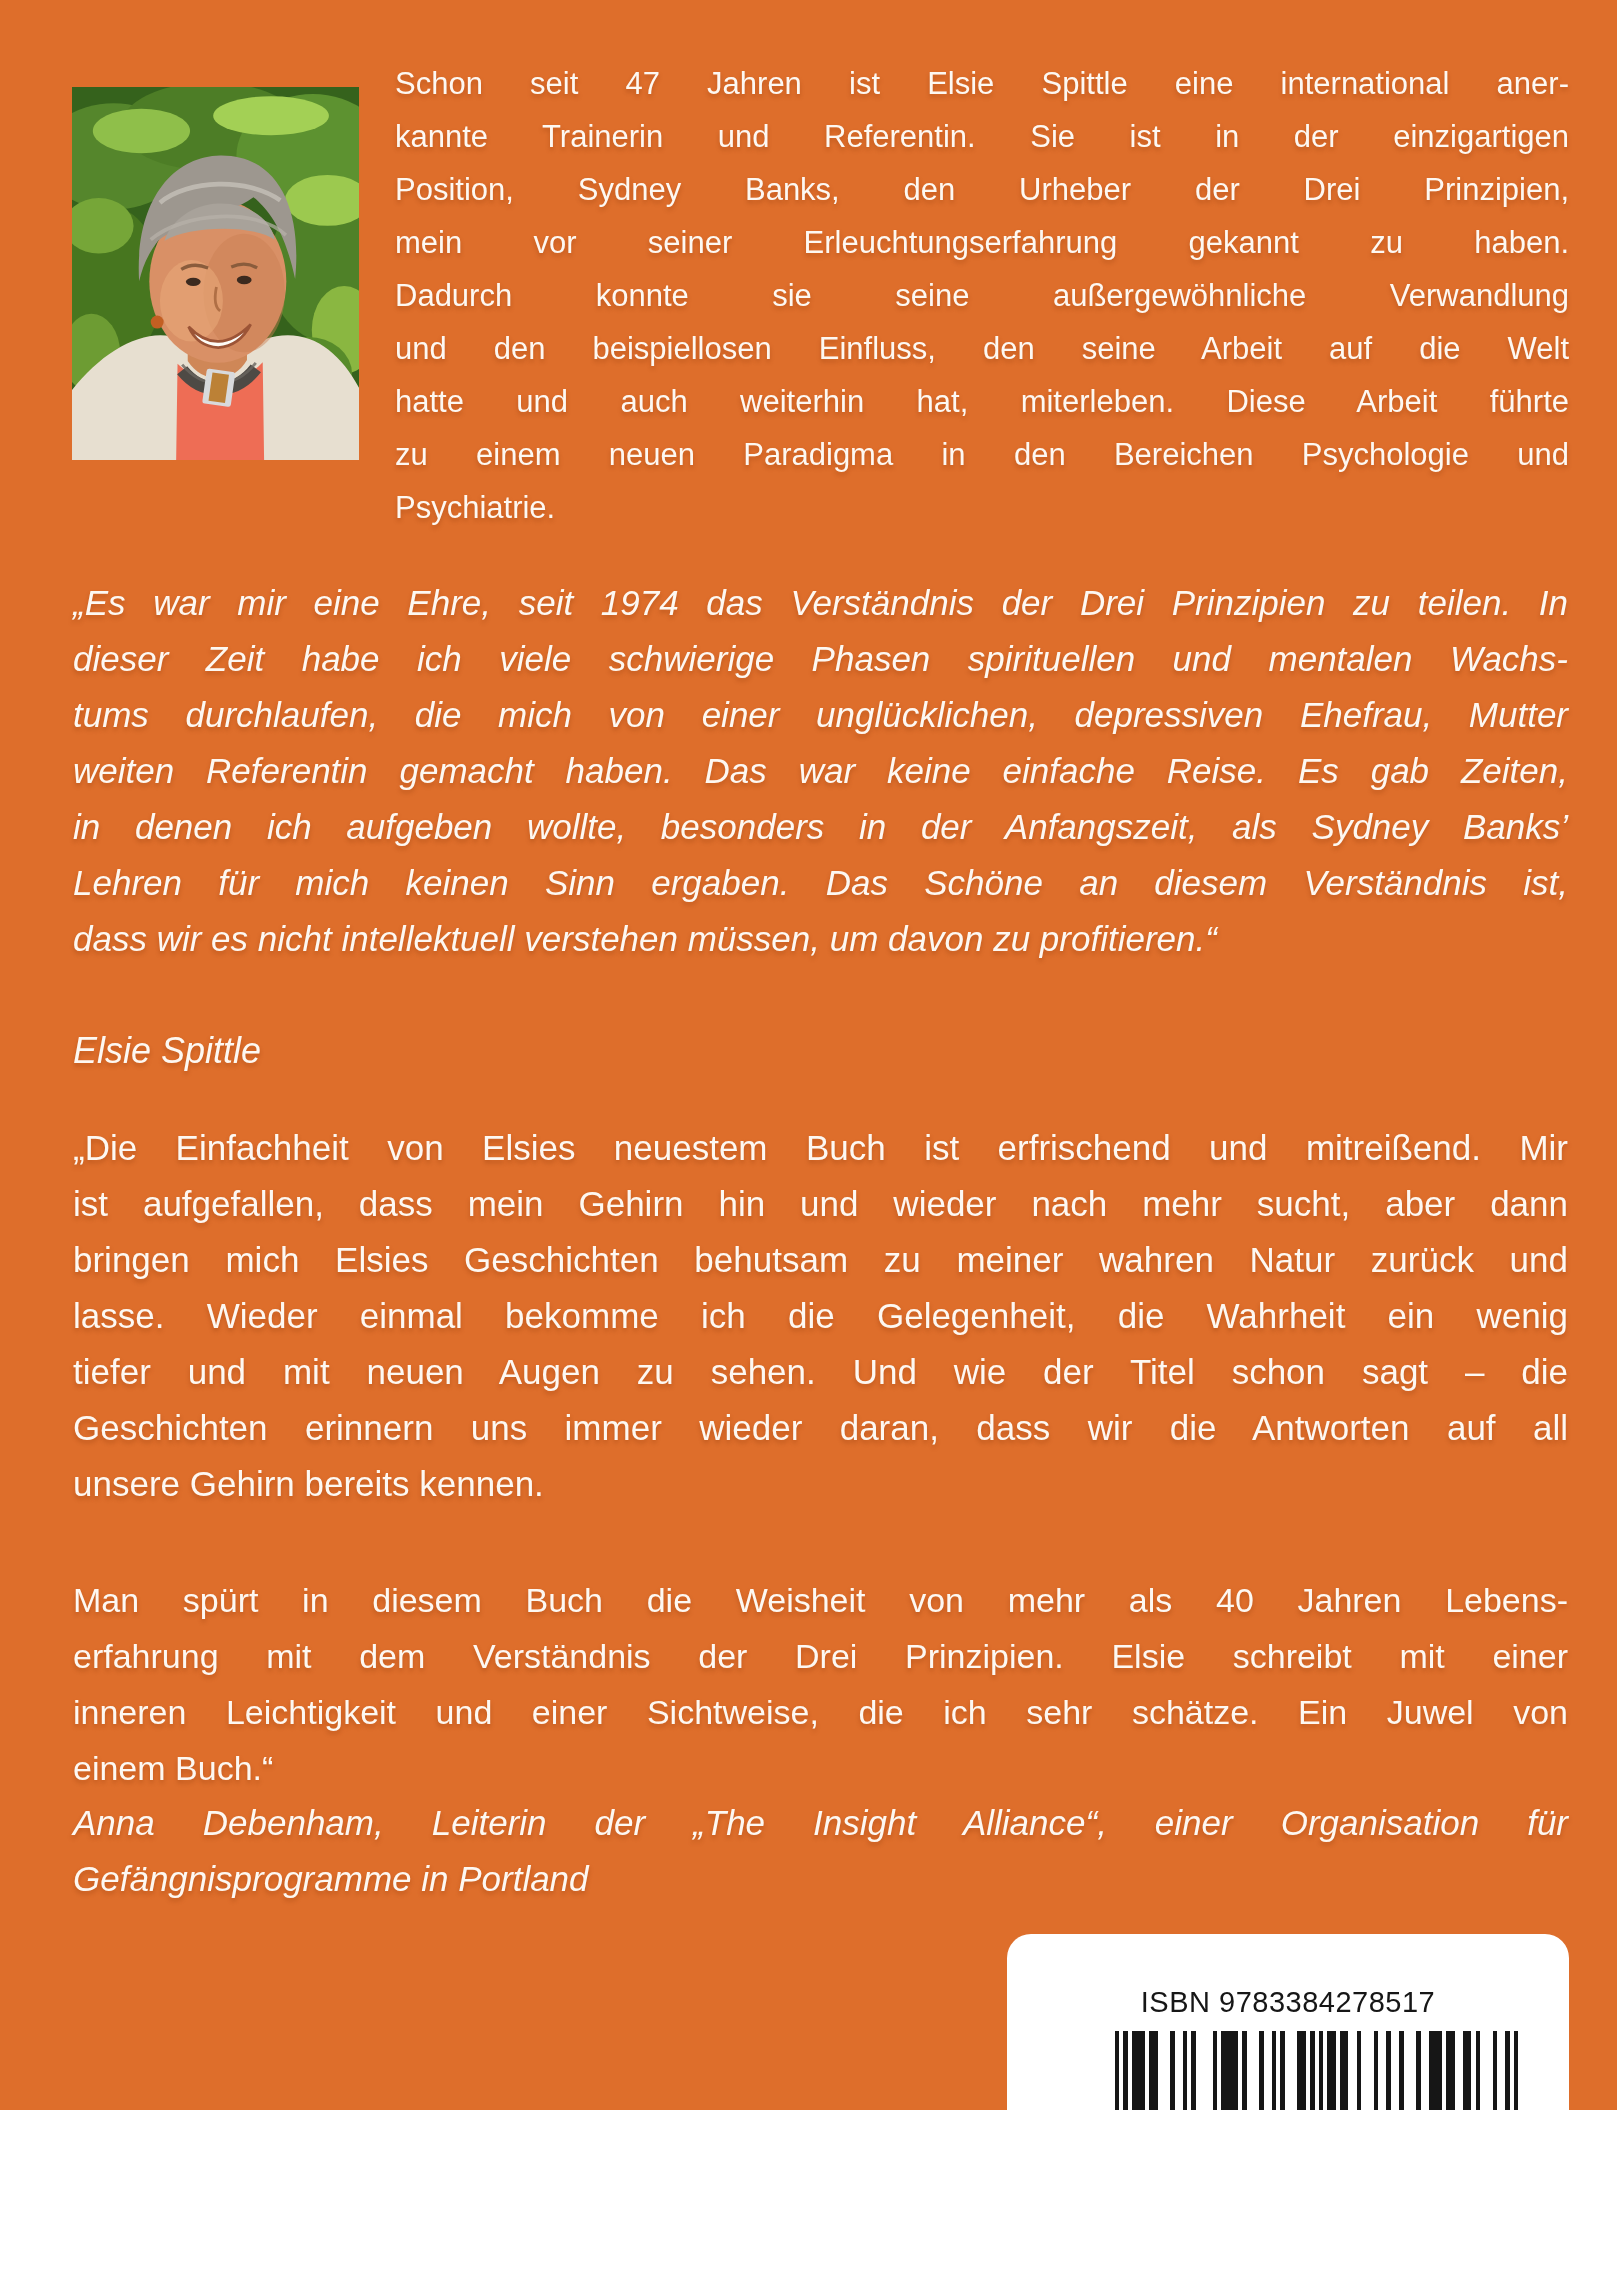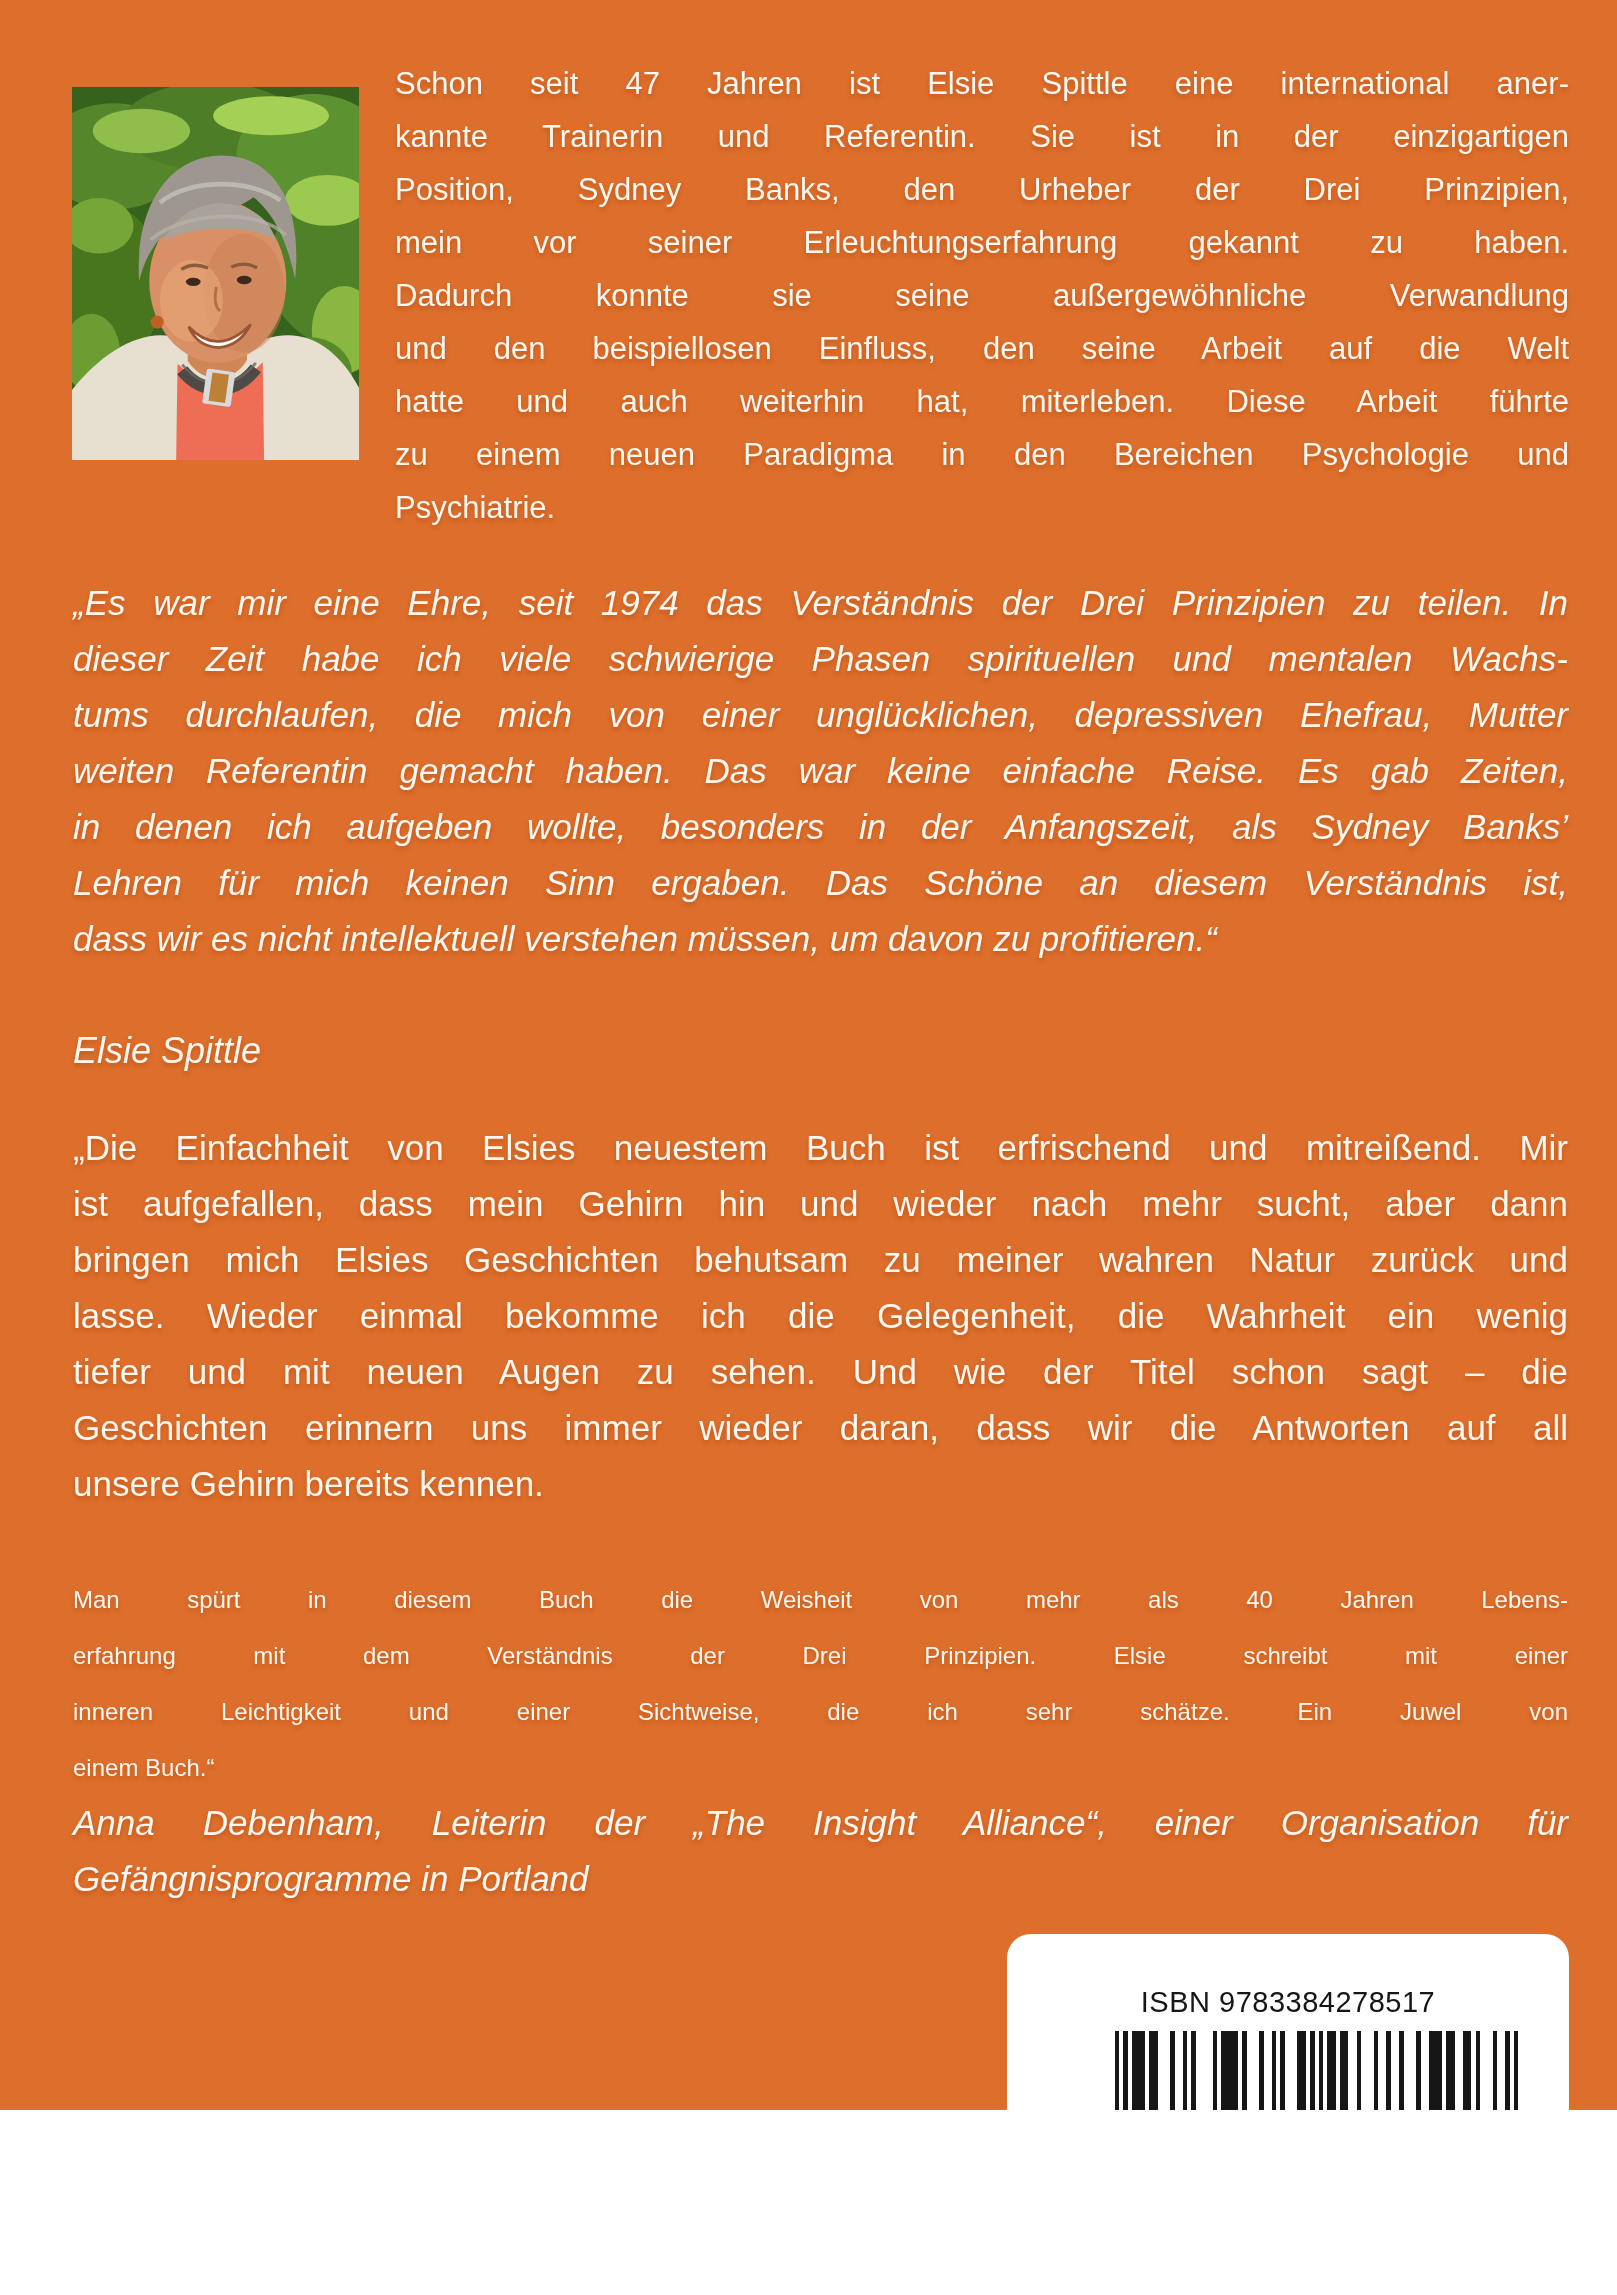--- a/index.html
+++ b/index.html
@@ -67,21 +67,21 @@
     top: 1120px;
     width: 1495px;
     font-size: 35px;
     line-height: 56px;
   }
   .reviewB {
     position: absolute;
     left: 73px;
     top: 1572px;
     width: 1495px;
-    font-size: 24px;
+    font-size: 34px;
     line-height: 56px;
   }
   .review-attrib {
     position: absolute;
     left: 73px;
     top: 1795px;
     width: 1495px;
     font-size: 35px;
     line-height: 56px;
     font-style: italic;

